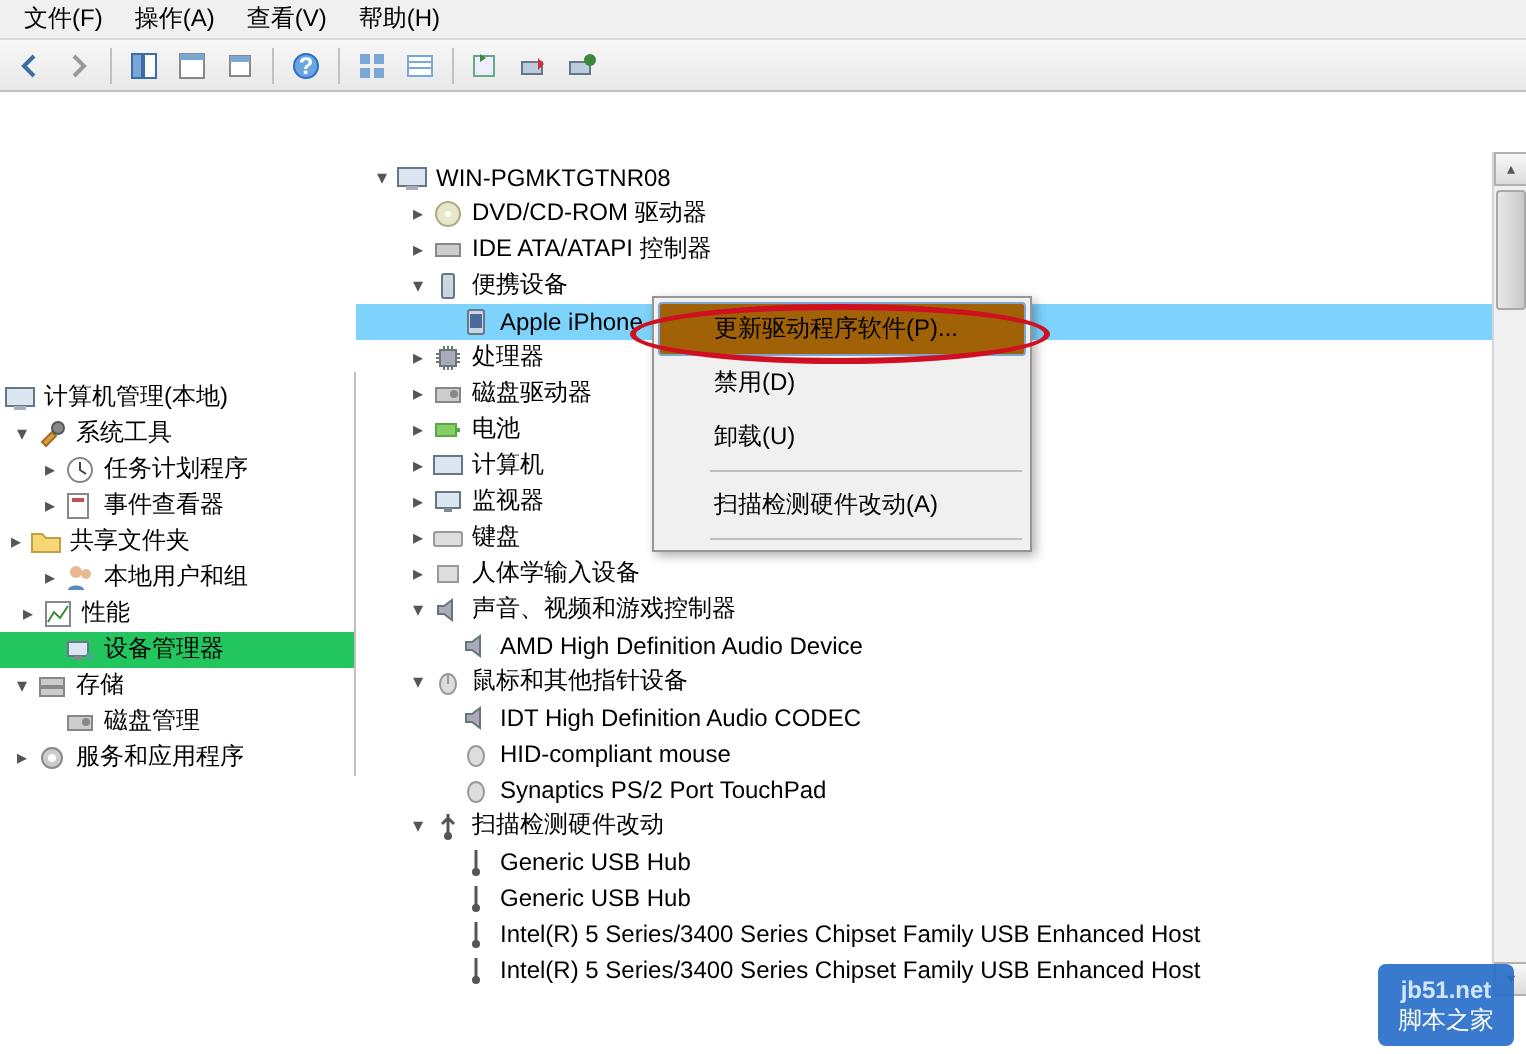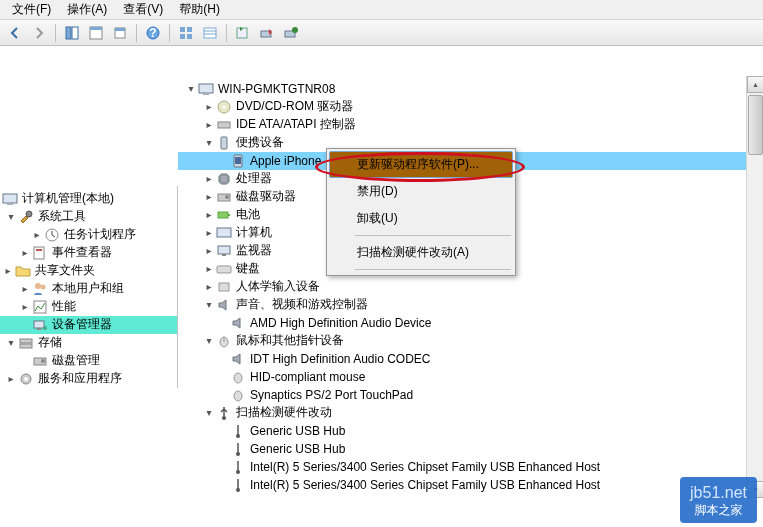--- a/index.html
+++ b/index.html
@@ -11,37 +11,37 @@
 .toolbar { height: 26px; display: flex; align-items: center; padding: 0 4px; background: linear-gradient(#f8f8f8,#e8e8e8); border-bottom: 1px solid #c0c0c0; gap: 2px; }
 .tb-btn { width: 22px; height: 22px; display: flex; align-items: center; justify-content: center; border-radius: 2px; }
 .tb-sep { width: 1px; height: 18px; background: #c0c0c0; margin: 0 3px; }
 .tb-btn svg { width: 16px; height: 16px; }
 
 .main { display: flex; height: calc(100% - 46px); align-items: center; }
 .left-pane { width: 178px; border-right: 1px solid #c0c0c0; background: #fff; overflow: auto; padding-top: 4px; }
 .right-pane { flex: 1; background: #fff; overflow: auto; padding: 4px 0; position: relative; }
 
 .tree-row { display: flex; align-items: center; height: 18px; padding-left: 2px; white-space: nowrap; cursor: default; }
-.tree-row.sel { background: #5eead4; }
+.tree-row.sel { background: #22c55e; }
 .tw { width: 14px; height: 14px; display: flex; align-items: center; justify-content: center; font-size: 10px; color: #555; }
 .tw.exp::before { content: "▾"; }
 .tw.col::before { content: "▸"; }
 .ic { width: 16px; height: 16px; margin-right: 4px; display: inline-flex; align-items: center; justify-content: center; }
 .ic svg { width: 16px; height: 16px; }
 .lbl { color: #000; }
 
 .ctx-menu { position: absolute; left: 326px; top: 148px; width: 190px; background: #f0f0f0; border: 1px solid #979797; box-shadow: 2px 2px 5px rgba(0,0,0,.3); padding: 2px; z-index: 10; }
 .ctx-item { padding: 5px 8px 5px 28px; cursor: default; position: relative; }
 .ctx-item.hl { background: #a16207; border: 1px solid #7aa7d6; border-radius: 2px; padding: 4px 7px 4px 27px; }
 .ctx-sep { height: 1px; background: #c0c0c0; margin: 3px 2px 3px 26px; }
 
 .ring { position: absolute; left: 315px; top: 152px; width: 210px; height: 30px; border: 3px solid #d01020; border-radius: 50%; z-index: 20; pointer-events: none; }
 
 .watermark { position: absolute; right: 6px; bottom: 4px; color: #fff; background: #2a6fca; padding: 6px 10px; border-radius: 4px; font-size: 14px; line-height: 1.2; text-align: center; opacity: .92; }
-.watermark .t { font-size: 16px; color: #cfe3ff; }
+.watermark .t { font-size: 12px; color: #cfe3ff; font-weight: bold; }
 
 .scrollbar { position: absolute; right: 0; top: 0; width: 17px; height: 100%; background: #f0f0f0; border-left: 1px solid #d4d4d4; }
 .sb-btn { width: 17px; height: 17px; background: linear-gradient(#f8f8f8,#dcdcdc); border: 1px solid #b0b0b0; display: flex; align-items: center; justify-content: center; font-size: 8px; color: #555; }
 .sb-thumb { width: 15px; margin-left: 1px; background: linear-gradient(90deg,#e8e8e8,#c8c8c8); border: 1px solid #a8a8a8; border-radius: 2px; }
 </style>
 </head>
 <body>
 
 <div class="menubar">
   <span>文件(F)</span>
@@ -139,21 +139,21 @@
     <div class="tree-row" style="padding-left:4px">
       <span class="tw exp"></span>
       <span class="ic">
           <svg viewBox="0 0 16 16">
             <path d="M3 12l5-5 2 2-5 5z" fill="#d4a04a" stroke="#a07020"></path>
             <circle cx="11" cy="5" r="3" fill="#888" stroke="#555"></circle>
           </svg>
         </span>
       <span class="lbl">系统工具</span>
     </div>
-    <div class="tree-row" style="padding-left:30px">
+    <div class="tree-row" style="padding-left:18px">
       <span class="tw col"></span>
       <span class="ic">
           <svg viewBox="0 0 16 16">
             <circle cx="8" cy="8" r="6" fill="#fff" stroke="#888"></circle>
             <path d="M8 4v4l3 2" stroke="#444" fill="none"></path>
           </svg>
         </span>
       <span class="lbl">任务计划程序</span>
     </div>
     <div class="tree-row" style="padding-left:18px">
@@ -179,21 +179,21 @@
       <span class="tw col"></span>
       <span class="ic">
           <svg viewBox="0 0 16 16">
             <circle cx="6" cy="5" r="3" fill="#e8b890"></circle>
             <circle cx="11" cy="6" r="2.5" fill="#e8b890"></circle>
             <path d="M2 14c0-3 8-3 8 0z" fill="#5a8ac0"></path>
           </svg>
         </span>
       <span class="lbl">本地用户和组</span>
     </div>
-    <div class="tree-row" style="padding-left:18px">
+    <div class="tree-row" style="padding-left:7px">
       <span class="tw col"></span>
       <span class="ic">
           <svg viewBox="0 0 16 16">
             <rect x="2" y="2" width="12" height="12" fill="#fff" stroke="#888"></rect>
             <path d="M3 12l3-5 3 3 4-6" stroke="#3a8a3a" fill="none"></path>
           </svg>
         </span>
       <span class="lbl">性能</span>
     </div>
     <div class="tree-row sel" style="padding-left:32px">

